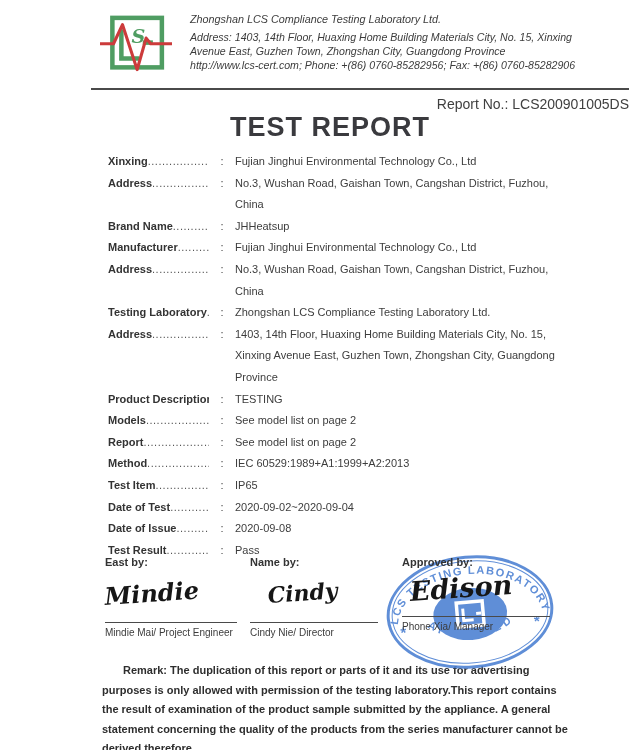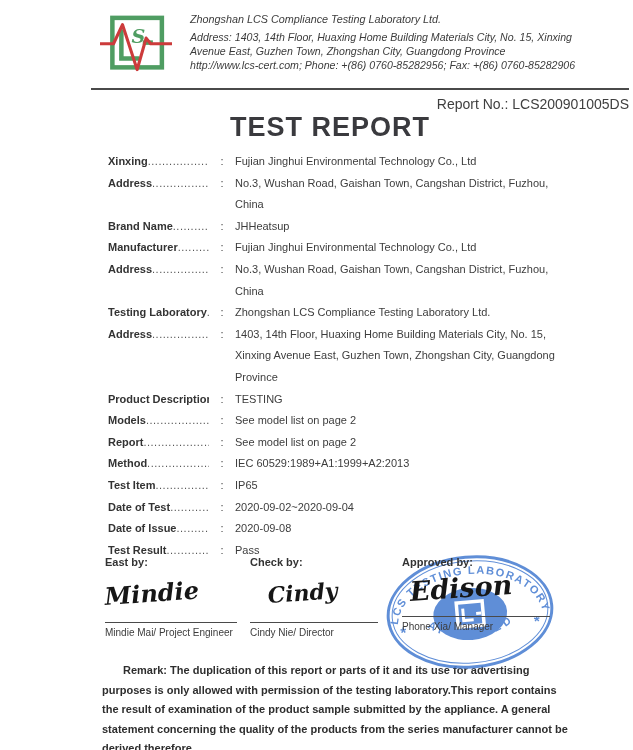--- a/index.html
+++ b/index.html
@@ -170,21 +170,21 @@
   <div class="sign-section">
 
     <div class="sign-col c1">
       <div class="sign-label">East by:</div>
       <span class="script-sig">Mindie</span>
       <div class="sign-line"></div>
       <div class="sign-name">Mindie Mai/ Project Engineer</div>
     </div>
 
     <div class="sign-col c2">
-      <div class="sign-label">Check by:</div>
+      <div class="sign-label">Name by:</div>
       <span class="script-sig">Cindy</span>
       <div class="sign-line"></div>
       <div class="sign-name">Cindy Nie/ Director</div>
     </div>
 
     <div class="sign-col c3">
       <div class="sign-label">Approved by:</div>
       <span class="script-sig">Edison</span>
       <div class="sign-line"></div>
       <div class="sign-name">Phone Xia/ Manager</div>

